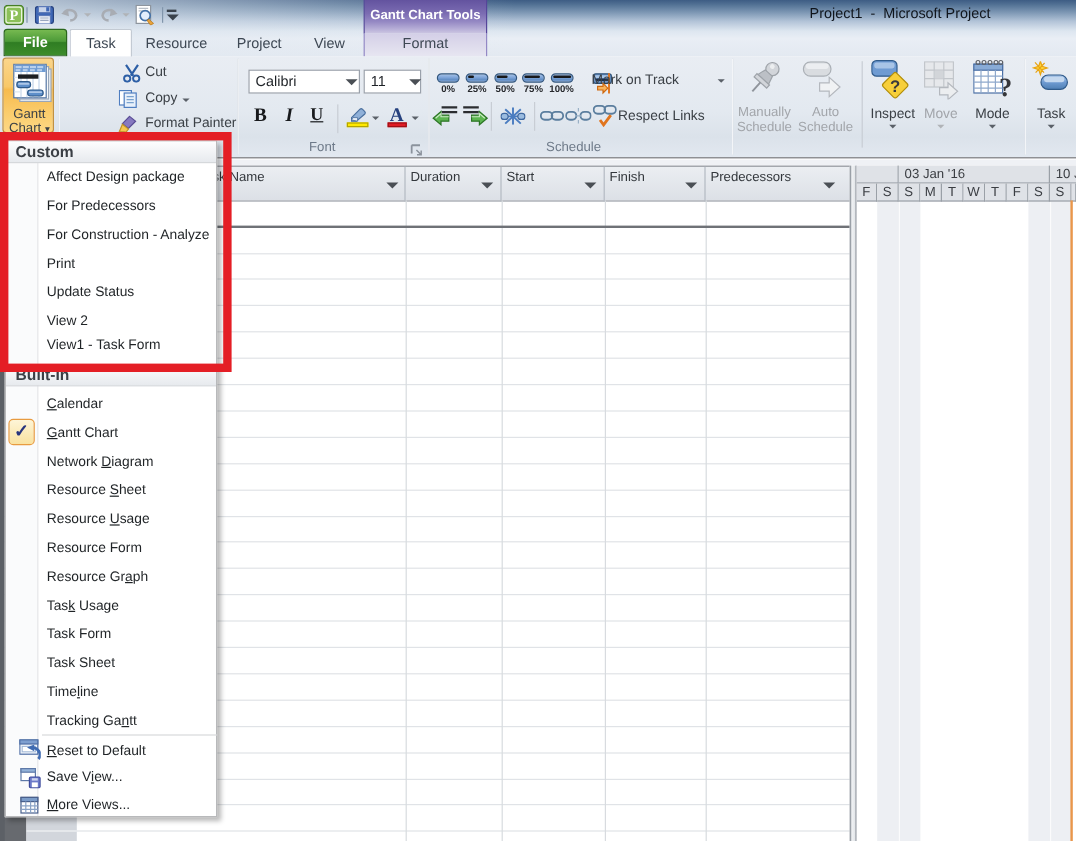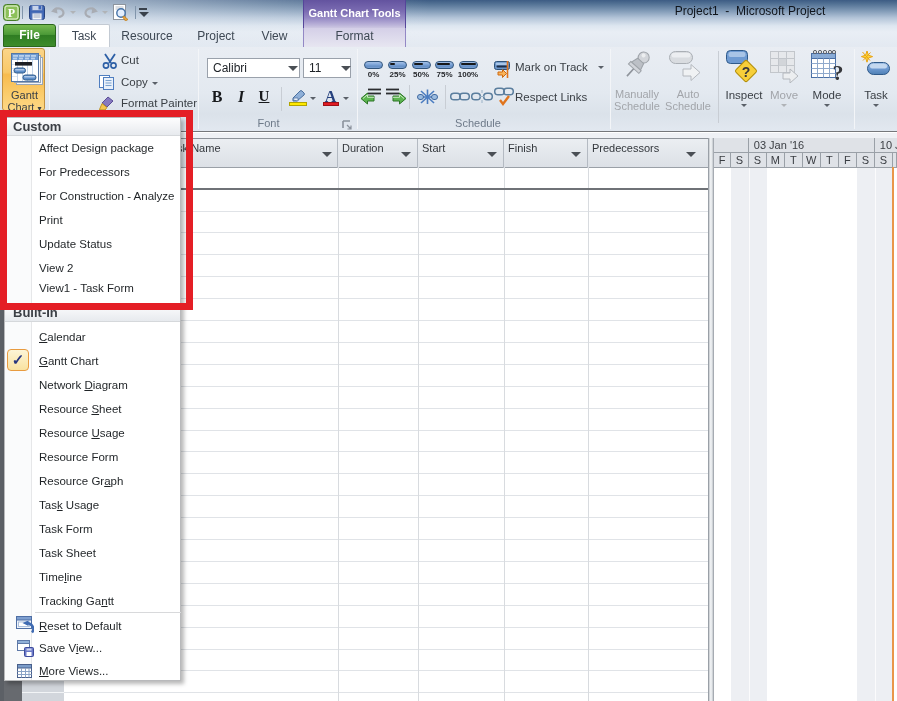--- a/index.html
+++ b/index.html
@@ -201,21 +201,21 @@
       <div class="abs" style="left:458.5px;top:13.5px;width:19px;height:8px;border-radius:4px;background:linear-gradient(to bottom,#a3c0e6,#7da4d8 45%,#6590c6 70%,#7ba0d2);border:1px solid #31557d"></div>
       <div class="abs" style="left:460.5px;top:15.5px;width:15px;height:2.5px;background:#17181a;border-radius:1.5px"></div>
       <div class="abs" style="left:452.5px;top:23px;width:31px;text-align:center;font-size:8px;font-weight:bold;color:#26282c">100%</div>
       <svg class="abs" style="left:494px;top:12px" width="20" height="20">
         <rect x="0.5" y="2.5" width="15" height="8" rx="2" fill="#6d95c9" stroke="#2f5379"></rect>
         <rect x="1.8" y="3.8" width="12.4" height="2.2" rx="1" fill="#a9c6e8"></rect>
         <rect x="2.5" y="6.5" width="11" height="2" rx="1" fill="#1c2f4a"></rect>
         <line x1="13.5" y1="2" x2="13.5" y2="19" stroke="#e0741d" stroke-width="1.6"></line>
         <path d="M4,13 l4.5,0 0,-2.5 4,4 -4,4 0,-2.5 -4.5,0 z" fill="#f9b45c" stroke="#d06a10" stroke-width="1"></path>
       </svg>
-      <div class="abs t115" style="left:515px;top:14px">Mark on Track</div>
+      <div class="abs t115" style="left:493px;top:14px">Mark on Track</div>
       <div class="abs sarrow" style="left:598px;top:19px"></div>
       <svg class="abs" style="left:360px;top:41px" width="22" height="17">
         <line x1="8" y1="1.5" x2="21" y2="1.5" stroke="#2b2d30" stroke-width="1.8"></line>
         <line x1="8" y1="5.5" x2="21" y2="5.5" stroke="#2b2d30" stroke-width="1.8"></line>
         <path d="M1,10.5 l6.5,-5.5 0,3 6.5,0 0,5 -6.5,0 0,3 z" fill="#5cb550" stroke="#2c7526"></path>
         <path d="M3,10.5 l4.5,-3.8 0,2.6 6.5,0" fill="none" stroke="#c8e8c2" stroke-width="1"></path>
       </svg>
       <svg class="abs" style="left:385px;top:41px" width="22" height="17">
         <line x1="1" y1="1.5" x2="14" y2="1.5" stroke="#2b2d30" stroke-width="1.8"></line>
         <line x1="1" y1="5.5" x2="14" y2="5.5" stroke="#2b2d30" stroke-width="1.8"></line>

